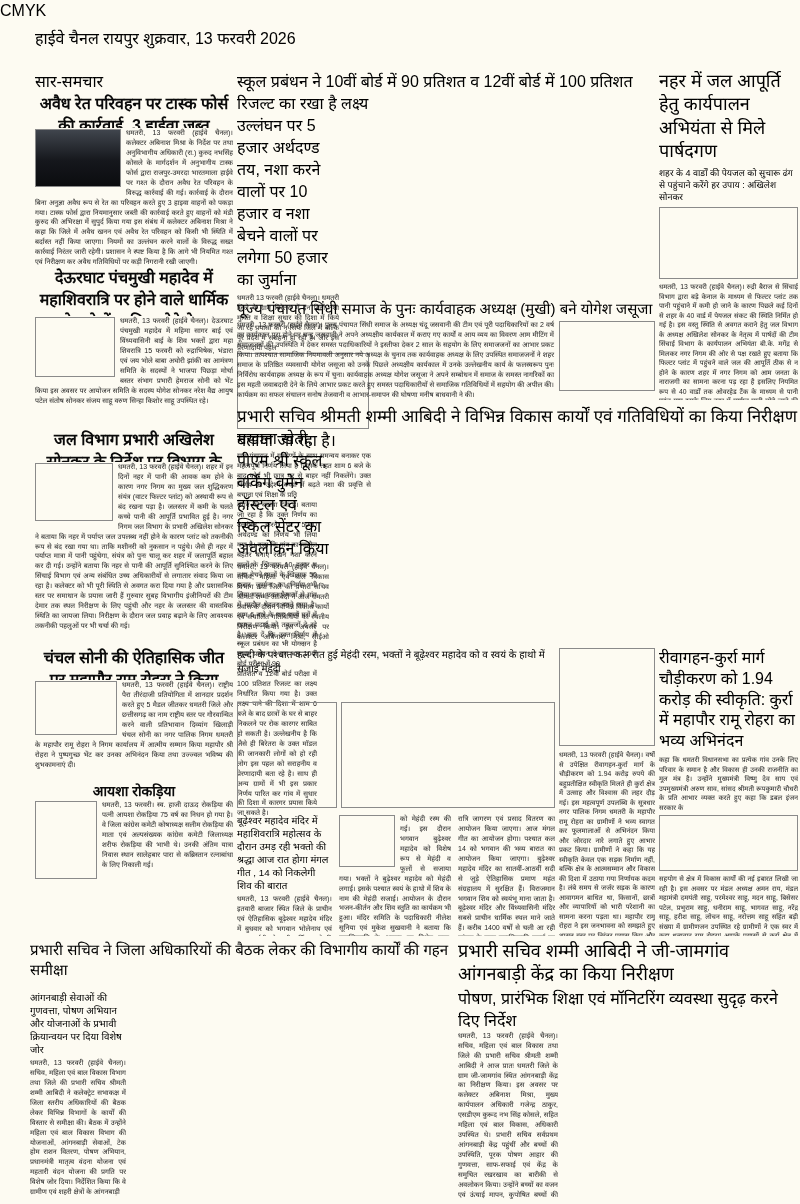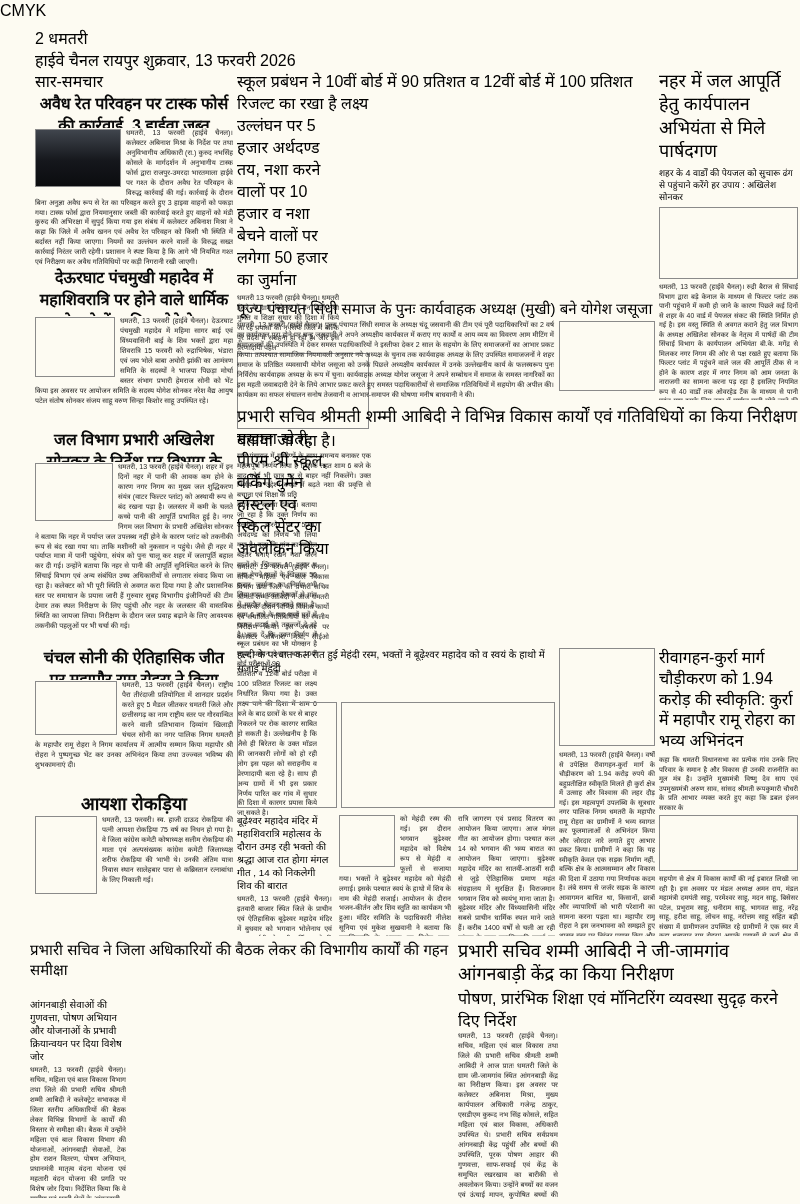--- a/index.html
+++ b/index.html
@@ -66,24 +66,20 @@
 </head>
 <body>
 
 <div class="page">
 
   <div class="abs cmyk" style="top:2px;left:0;width:100%">
     <span class="cy">C</span><span class="mg">M</span><span class="yl">Y</span><span class="bk">K</span>
   </div>
 
   <div class="abs mast" style="left:35px;top:27px;width:763px">
-    <div class="mast-red">
-      <span class="mast-num">2</span>
-      <span class="mast-ed">धमतरी</span>
-    </div>
     <div class="mast-arrowwrap">
       <span class="tri tri-black"></span>
       <span class="tri tri-red"></span>
     </div>
     <div class="mast-yellow">
       <span class="brand">
         <span>हाईवे</span>
         <span class="brand-ball"></span>
         <span>चैनल</span>
       </span>
@@ -114,21 +110,21 @@
       <span class="ph ph-river fl" style="display:block;width:78px;height:58px"></span>
       <span>धमतरी, 13 फरवरी (हाईवे चैनल)। शहर में इन दिनों नहर में पानी की आवक कम होने के कारण नगर निगम का मुख्य जल शुद्धिकरण संयंत्र (वाटर फिल्टर प्लांट) को अस्थायी रूप से बंद रखना पड़ा है। जलस्तर में कमी के चलते कच्चे पानी की आपूर्ति प्रभावित हुई है। नगर निगम जल विभाग के प्रभारी अखिलेश सोनकर ने बताया कि नहर में पर्याप्त जल उपलब्ध नहीं होने के कारण प्लांट को तकनीकी रूप से बंद रखा गया था। ताकि मशीनरी को नुकसान न पहुंचे। जैसे ही नहर में पर्याप्त मात्रा में पानी पहुंचेगा, संयंत्र को पुनः चालू कर शहर में जलापूर्ति बहाल कर दी गई। उन्होंने बताया कि नहर से पानी की आपूर्ति सुनिश्चित करने के लिए सिंचाई विभाग एवं अन्य संबंधित उच्च अधिकारीयों से लगातार संवाद किया जा रहा है। कलेक्टर को भी पूरी स्थिति से अवगत करा दिया गया है और प्रशासनिक स्तर पर समाधान के प्रयास जारी हैं गुरुवार सुबह विभागीय इंजीनियरों की टीम देमार तक स्थल निरीक्षण के लिए पहुंची और नहर के जलस्तर की वास्तविक स्थिति का जायजा लिया। निरीक्षण के दौरान जल प्रवाह बढ़ाने के लिए आवश्यक तकनीकी पहलुओं पर भी चर्चा की गई।</span>
     </div>
 
     <div class="ttl lt-title" style="height:34px">चंचल सोनी की ऐतिहासिक जीत पर महापौर रामू रोहरा ने किया सम्मान</div>
     <div class="bodytxt" style="height:98px">
       <span class="ph ph-meet fl" style="display:block;width:82px;height:54px"></span>
       <span>धमतरी, 13 फरवरी (हाईवे चैनल)। राष्ट्रीय पैरा तीरंदाजी प्रतियोगिता में शानदार प्रदर्शन करते हुए 5 मैडल जीतकर धमतरी जिले और छत्तीसगढ़ का नाम राष्ट्रीय स्तर पर गौरवान्वित करने वाली प्रतिभावान दिव्यांग खिलाड़ी चंचल सोनी का नगर पालिक निगम धमतरी के महापौर रामू रोहरा ने निगम कार्यालय में आत्मीय सम्मान किया महापौर श्री रोहरा ने पुष्पगुच्छ भेंट कर उनका अभिनंदन किया तथा उज्ज्वल भविष्य की शुभकामनाएं दी।</span>
     </div>
 
-    <div class="ttl" style="font-size:18px;margin-top:13px">आयशा रोकड़िया</div>
+    <div class="ttl" style="font-size:14px;margin-top:3px">आयशा रोकड़िया</div>
     <div class="bodytxt" style="height:92px">
       <span class="ph ph-portrait fl" style="display:block;width:62px;height:78px"></span>
       <span>धमतरी, 13 फरवरी। स्व. हाजी दाऊद रोकड़िया की पत्नी आयशा रोकड़िया 75 वर्ष का निधन हो गया है। वे जिला कांग्रेस कमेटी कोषाध्यक्ष सलीम रोकड़िया की माता एवं अल्पसंख्यक कांग्रेस कमेटी जिलाध्यक्ष शरीफ रोकड़िया की भाभी थे। उनकी अंतिम यात्रा निवास स्थान सालेहबार पारा से कब्रिस्तान रत्नाबांधा के लिए निकाली गई।</span>
     </div>
   </div>
 
   <div class="abs mainbox" style="left:237px;top:70px;width:418px;height:224px">
     <div class="main-sub">स्कूल प्रबंधन ने 10वीं बोर्ड में 90 प्रतिशत व 12वीं बोर्ड में 100 प्रतिशत रिजल्ट का रखा है लक्ष्य</div>
     <div class="colrow" style="height:138px">
       <div style="width:102px;overflow:hidden">
@@ -193,21 +189,21 @@
 
   <div class="abs" style="left:659px;top:648px;width:139px;height:288px;overflow:hidden">
     <div class="sec-hl" style="font-size:16px;line-height:1.3">रीवागहन-कुर्रा मार्ग चौड़ीकरण को 1.94 करोड़ की स्वीकृति: कुर्रा में महापौर रामू रोहरा का भव्य अभिनंदन</div>
     <div class="smalltxt" style="margin-top:3px">कहा कि धमतरी विधानसभा का प्रत्येक गांव उनके लिए परिवार के समान है और विकास ही उनकी राजनीति का मूल मंत्र है। उन्होंने मुख्यमंत्री विष्णु देव साय एवं उपमुख्यमंत्री अरुण साव, सांसद श्रीमती रूपकुमारी चौधरी के प्रति आभार व्यक्त करते हुए कहा कि डबल इंजन सरकार के</div>
     <div class="ph ph-crowd" style="width:139px;height:56px;margin:3px 0"></div>
     <div class="smalltxt" style="height:120px">सहयोग से क्षेत्र में विकास कार्यों की नई इबारत लिखी जा रही है। इस अवसर पर मंडल अध्यक्ष अमन राय, मंडल महामंत्री दमयंती साहू, परमेश्वर साहू, मदन साहू, बिसेसर पटेल, प्रभुराम साहू, धनीराम साहू, भागवत साहू, नरेंद्र साहू, हरीश साहू, लोचन साहू, नरोत्तम साहू सहित बड़ी संख्या में ग्रामीणजन उपस्थित रहे ग्रामीणों ने एक स्वर में कहा धन्यवाद रामू रोहरा! आपके प्रयासों से कुर्रा क्षेत्र में विकास की नई सुबह हुई है।</div>
   </div>
 
   <div class="abs blbox" style="left:30px;top:940px;width:420px;height:258px;overflow:hidden">
     <div class="sec-hl" style="font-size:15px;line-height:1.3">प्रभारी सचिव ने जिला अधिकारियों की बैठक लेकर की विभागीय कार्यों की गहन समीक्षा</div>
-    <div class="colrow" style="height:178px;margin-top:19px">
+    <div class="colrow" style="height:178px;margin-top:12px">
       <div style="width:96px;overflow:hidden">
         <div class="bold-sub" style="font-size:9.8px">आंगनबाड़ी सेवाओं की गुणवत्ता, पोषण अभियान और योजनाओं के प्रभावी क्रियान्वयन पर दिया विशेष जोर</div>
         <div class="bodytxt" style="margin-top:2px">धमतरी, 13 फरवरी (हाईवे चैनल)। सचिव, महिला एवं बाल विकास विभाग तथा जिले की प्रभारी सचिव श्रीमती शम्मी आबिदी ने कलेक्ट्रेट सभाकक्ष में जिला स्तरीय अधिकारियों की बैठक लेकर विभिन्न विभागों के कार्यों की विस्तार से समीक्षा की। बैठक में उन्होंने महिला एवं बाल विकास विभाग की योजनाओं, आंगनबाड़ी सेवाओं, टेक होम राशन वितरण, पोषण अभियान, प्रधानमंत्री मातृत्व वंदना योजना एवं महतारी वंदन योजना की प्रगति पर विशेष जोर दिया। निर्देशित किया कि वे ग्रामीण एवं शहरी क्षेत्रों के आंगनबाड़ी</div>
       </div>
 
     </div>
   </div>
 
   <div class="abs vline" style="left:452px;top:945px;height:250px"></div>
 

